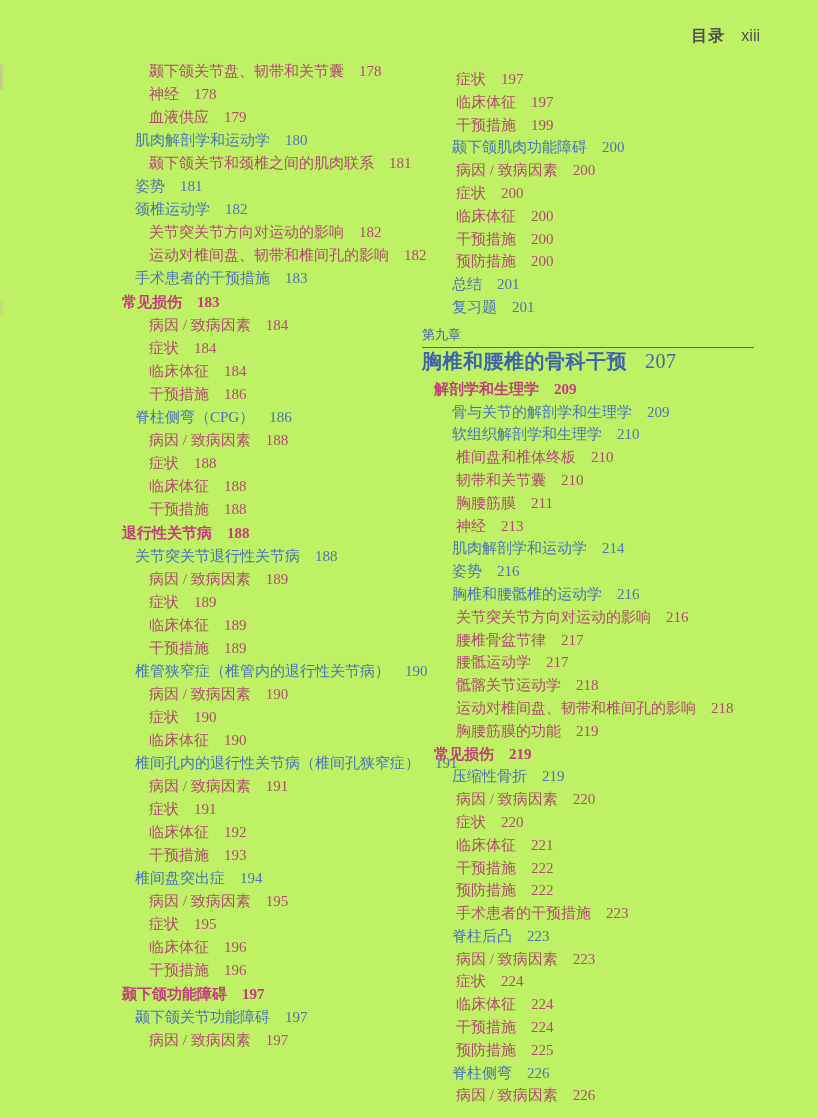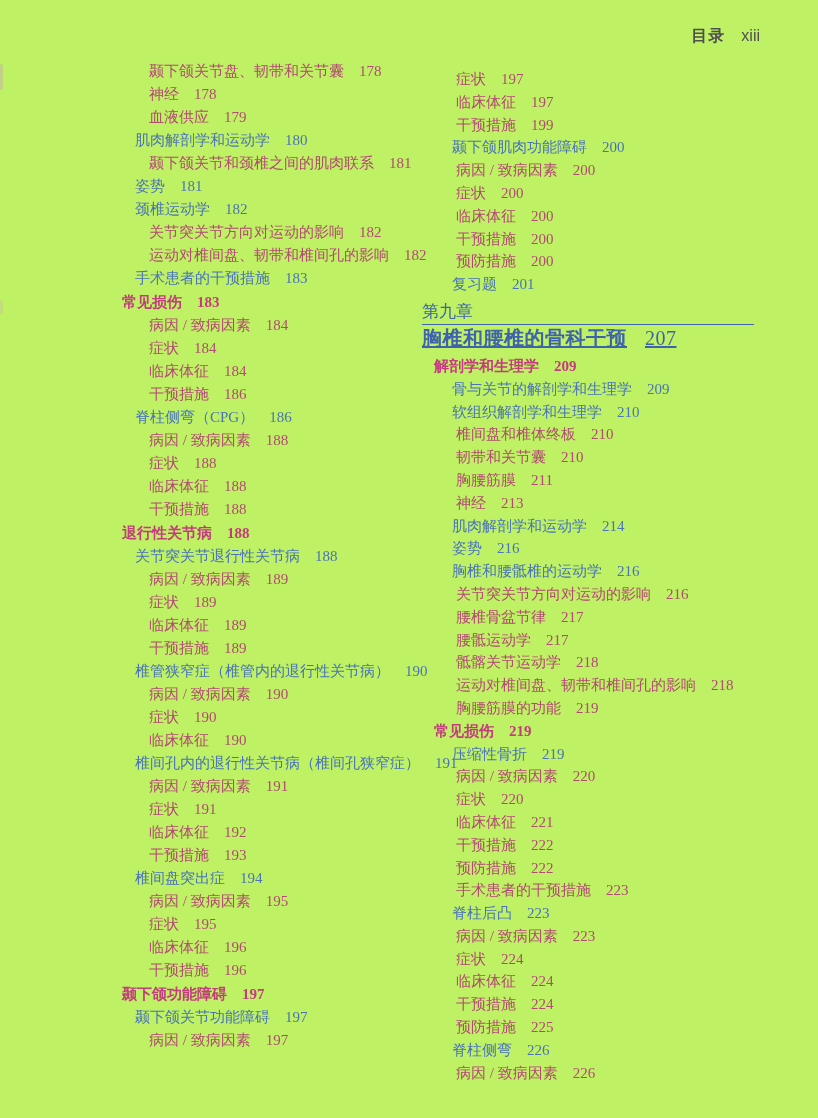--- a/index.html
+++ b/index.html
@@ -38,30 +38,30 @@
   .lvl3{color:var(--c-l3);margin-left:27px;}
   #col-right .lvl1{margin-left:2px;}
   #col-right .lvl2{margin-left:20px;}
   #col-right .lvl3{margin-left:24px;}
 
   .entry-page{margin-left:15px;font-family:"Liberation Serif","DejaVu Serif",serif;}
   .lvl1 .entry-page{font-weight:700;}
 
   .chapter-label{
     margin-left:-10px;margin-top:5px;
-    line-height:22px;font-size:17px;
+    line-height:22px;font-size:13px;
     color:var(--c-chap);
     border-bottom:1.5px solid var(--c-chap);
     padding-bottom:1px;
   }
   .chapter-title{
     margin-left:-10px;margin-top:0;margin-bottom:4px;
     line-height:26px;font-size:20px;font-weight:700;
     font-family:"Liberation Sans","DejaVu Sans",sans-serif;
-    color:var(--c-chap);letter-spacing:.5px;text-decoration:underline;
+    color:var(--c-chap);letter-spacing:.5px;
   }
   .chapter-title .entry-page{font-weight:400;font-size:20px;margin-left:18px;}
 </style>
 </head>
 <body>
 
 <div class="page">
 
   <div class="scan-mark" style="top:64px;height:26px;"></div>
   <div class="scan-mark" style="top:300px;height:14px;opacity:.3;"></div>
@@ -119,20 +119,21 @@
   <div class="col" id="col-right">
       <div class="toc-row lvl3"><span class="entry-text">症状</span><span class="entry-page">197</span></div>
       <div class="toc-row lvl3"><span class="entry-text">临床体征</span><span class="entry-page">197</span></div>
       <div class="toc-row lvl3"><span class="entry-text">干预措施</span><span class="entry-page">199</span></div>
       <div class="toc-row lvl2"><span class="entry-text">颞下颌肌肉功能障碍</span><span class="entry-page">200</span></div>
       <div class="toc-row lvl3"><span class="entry-text">病因 / 致病因素</span><span class="entry-page">200</span></div>
       <div class="toc-row lvl3"><span class="entry-text">症状</span><span class="entry-page">200</span></div>
       <div class="toc-row lvl3"><span class="entry-text">临床体征</span><span class="entry-page">200</span></div>
       <div class="toc-row lvl3"><span class="entry-text">干预措施</span><span class="entry-page">200</span></div>
       <div class="toc-row lvl3"><span class="entry-text">预防措施</span><span class="entry-page">200</span></div>
+      <div class="toc-row lvl2"><span class="entry-text">总结</span><span class="entry-page">201</span></div>
       <div class="toc-row lvl2"><span class="entry-text">复习题</span><span class="entry-page">201</span></div>
       <div class="chapter-label"><span class="entry-text">第九章</span></div>
       <div class="chapter-title"><span class="entry-text">胸椎和腰椎的骨科干预</span><span class="entry-page">207</span></div>
       <div class="toc-row lvl1"><span class="entry-text">解剖学和生理学</span><span class="entry-page">209</span></div>
       <div class="toc-row lvl2"><span class="entry-text">骨与关节的解剖学和生理学</span><span class="entry-page">209</span></div>
       <div class="toc-row lvl2"><span class="entry-text">软组织解剖学和生理学</span><span class="entry-page">210</span></div>
       <div class="toc-row lvl3"><span class="entry-text">椎间盘和椎体终板</span><span class="entry-page">210</span></div>
       <div class="toc-row lvl3"><span class="entry-text">韧带和关节囊</span><span class="entry-page">210</span></div>
       <div class="toc-row lvl3"><span class="entry-text">胸腰筋膜</span><span class="entry-page">211</span></div>
       <div class="toc-row lvl3"><span class="entry-text">神经</span><span class="entry-page">213</span></div>

